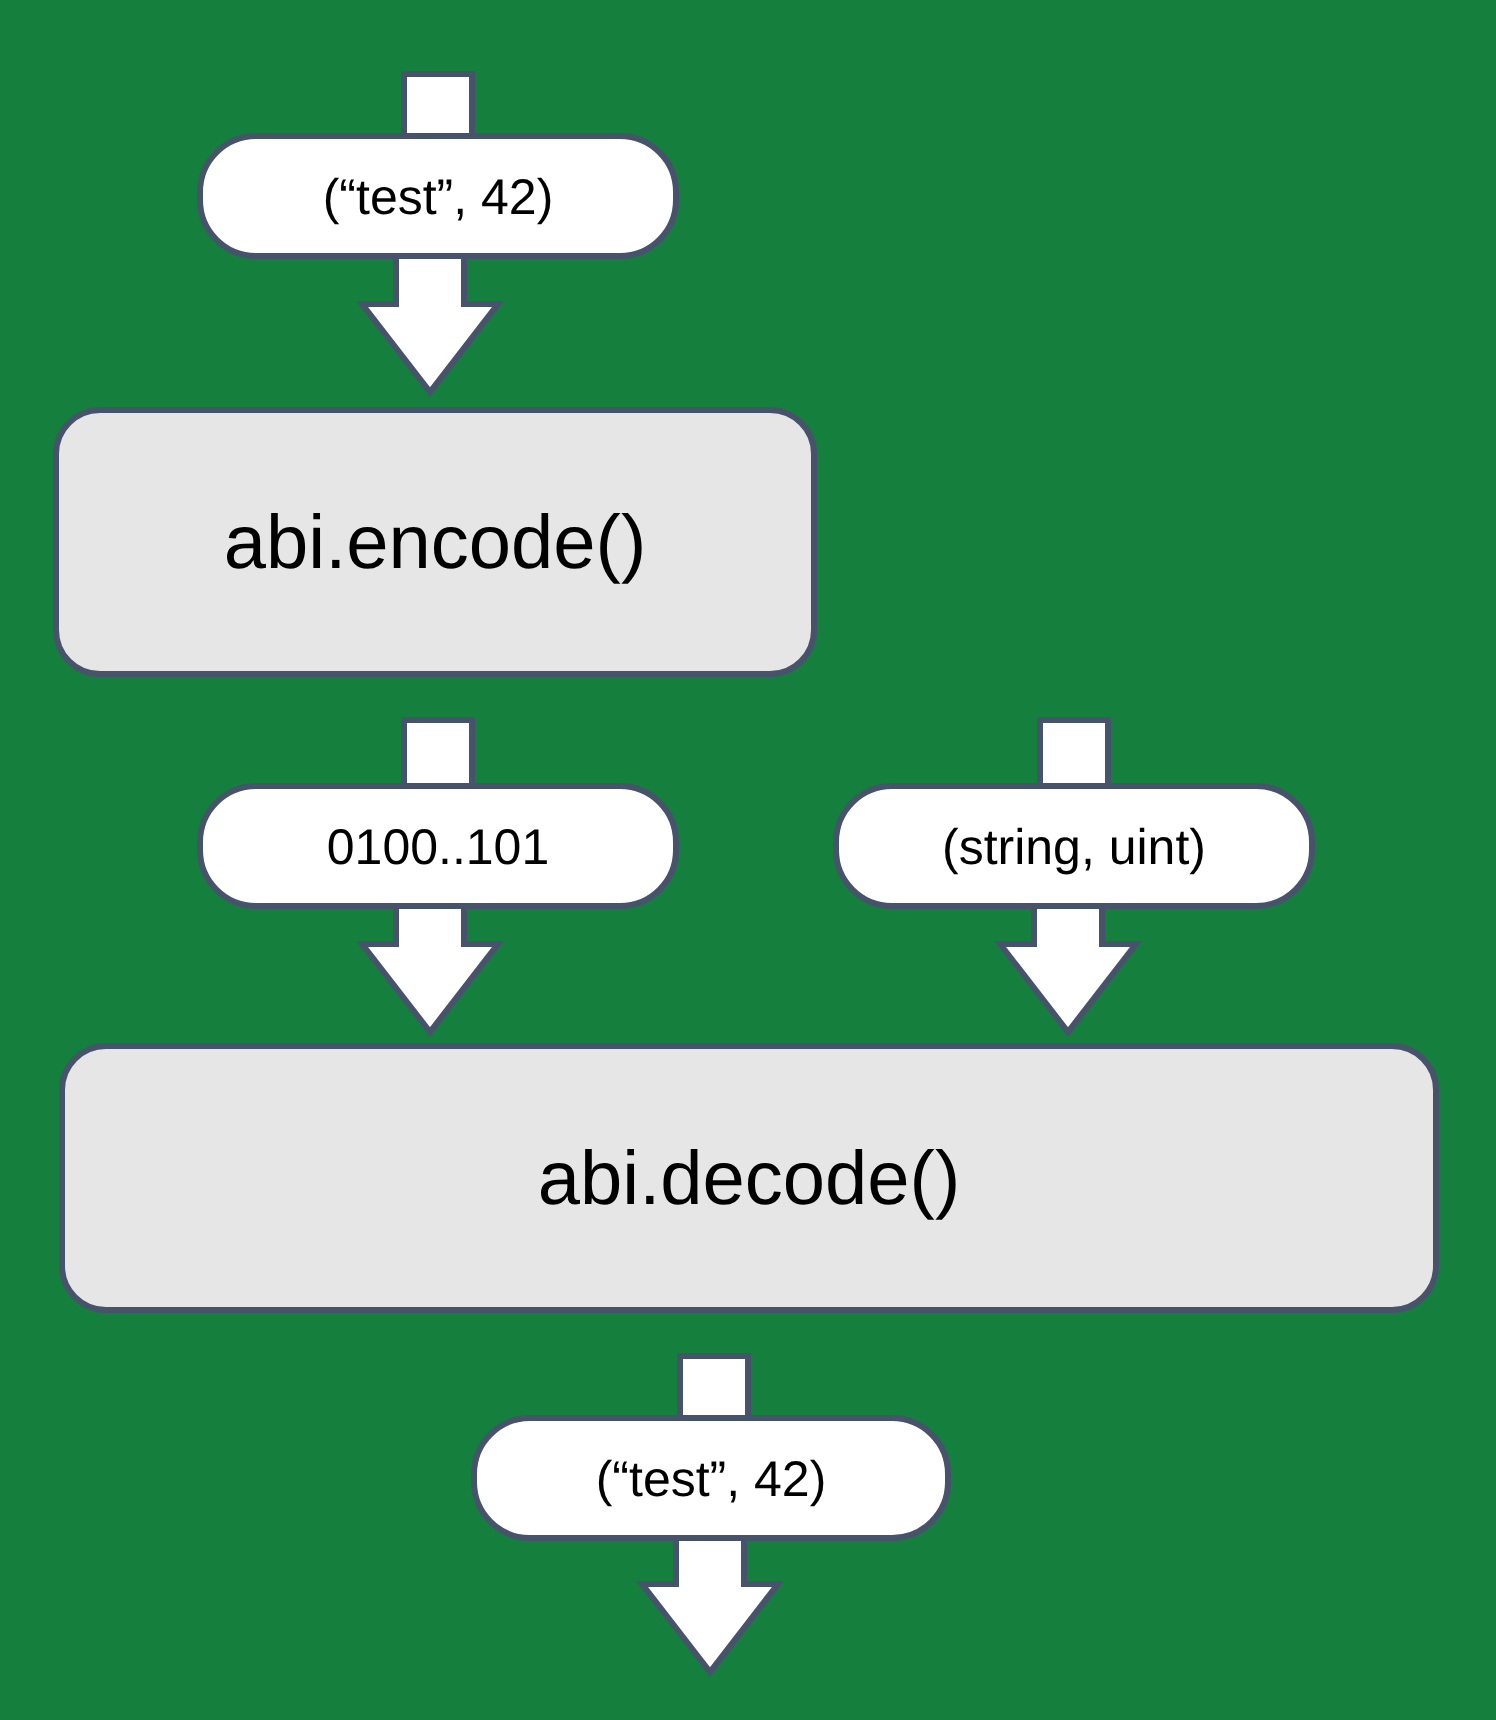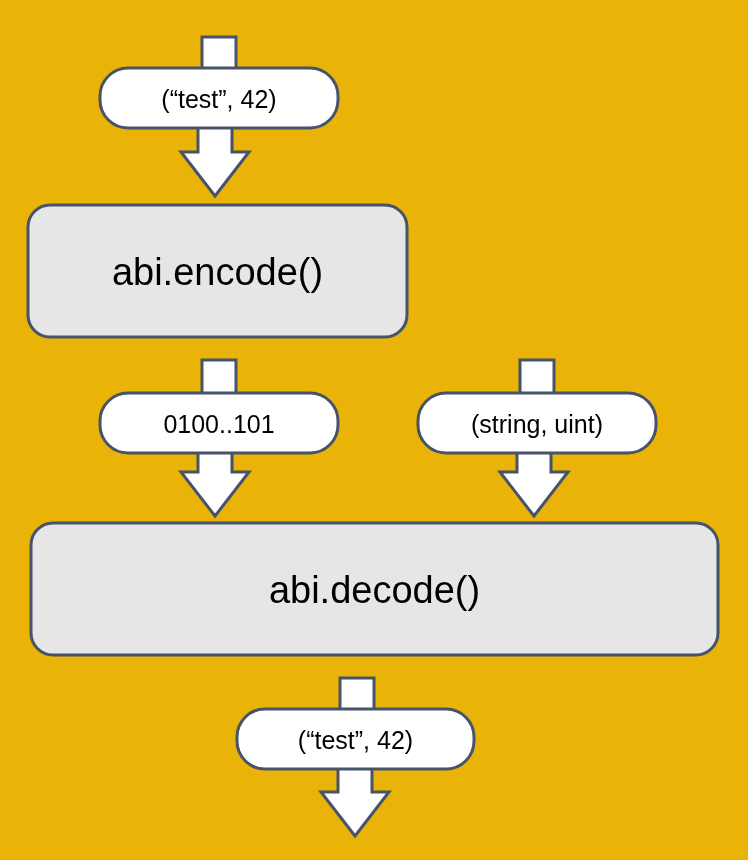--- a/index.html
+++ b/index.html
@@ -8,21 +8,21 @@
     padding: 0;
     background: #ffffff;
   }
   body {
     font-family: "Liberation Sans", sans-serif;
   }
   #canvas {
     position: relative;
     width: 748px;
     height: 860px;
-    background: #eab308;
+    background: #15803d;
     overflow: hidden;
   }
   #diagram-svg {
     position: absolute;
     left: 0;
     top: 0;
     width: 748px;
     height: 860px;
     display: block;
   }

